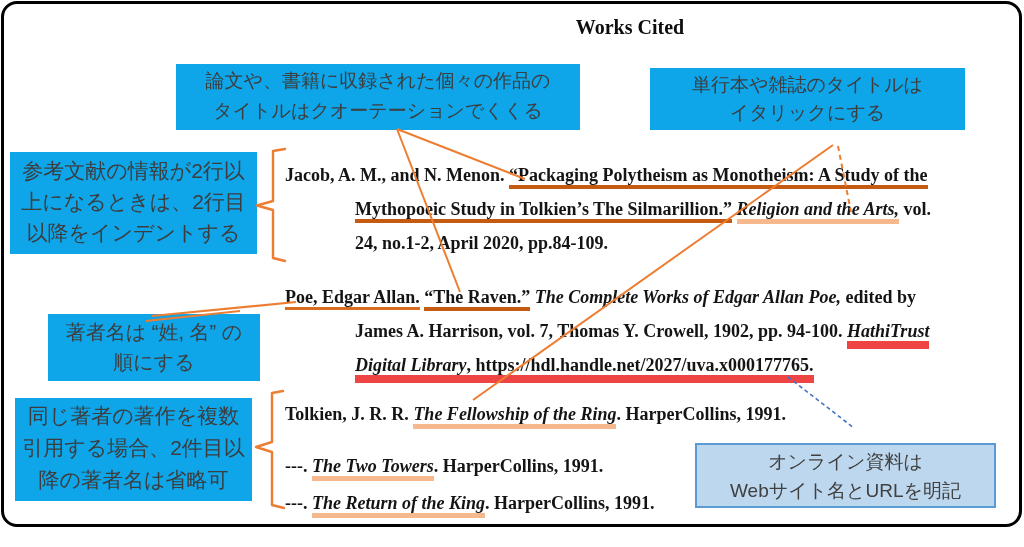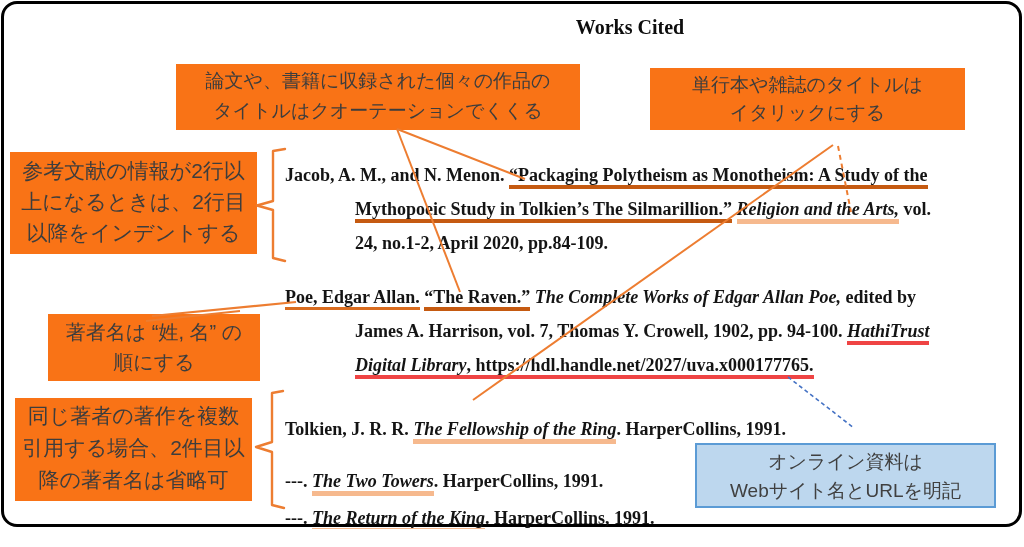--- a/index.html
+++ b/index.html
@@ -6,29 +6,29 @@
   #canvas{position:relative;width:1024px;height:529px;background:#ffffff;overflow:hidden;
           font-family:"Liberation Sans","DejaVu Sans",sans-serif;}
   .frame{position:absolute;left:1px;top:1px;right:2px;bottom:2px;border:3px solid #000;border-radius:16px;}
   .title{position:absolute;left:285px;top:16px;width:690px;text-align:center;
          font-family:"Liberation Serif","DejaVu Serif",serif;font-weight:bold;font-size:20px;color:#0d0d0d;}
   
   .cits{position:absolute;left:285px;top:158px;width:737px;
         font-family:"Liberation Serif","DejaVu Serif",serif;font-weight:600;font-size:18px;color:#141414;}
   .cline{line-height:34px;white-space:nowrap;}
   .ind{padding-left:70px;}
-  .e2{margin-top:20px;}.e3{margin-top:30px;}.e4{margin-top:18px;}.e5{margin-top:3px;}
+  .e2{margin-top:20px;}.e3{margin-top:15px;}.e4{margin-top:18px;}.e5{margin-top:3px;}
   .it{font-style:italic;}
   .ulO{border-bottom:4px solid #C55A11;}
   .ulName{border-bottom:3px solid #D96C1F;text-align:right;}
   .ulPeach{border-bottom:5px solid #F6B98E;}
-  .ulBlue{border-bottom:4px solid #ef4444;}
+  .ulBlue{border-bottom:8px solid #ef4444;}
   
   .co{position:absolute;text-align:center;color:#3d3d3d;z-index:2;}
-  .peach{background:#f97316;}
+  .peach{background:#0ea5e9;}
   .blue{background:#BDD7EE;border:2px solid #5B9BD5;color:#404040;}
   .co div{white-space:nowrap;}
   .c1{left:176px;top:64px;width:404px;height:64px;font-size:19px;line-height:30px;padding-top:2px;}
   .c2{left:650px;top:68px;width:315px;height:59px;font-size:19px;line-height:28px;padding-top:3px;}
   .c3{left:10px;top:152px;width:247px;height:99px;font-size:21px;line-height:31px;padding-top:3px;}
   .c4{left:48px;top:314px;width:212px;height:64px;font-size:20px;line-height:30px;padding-top:3px;}
   .c5{left:15px;top:398px;width:237px;height:101px;font-size:21px;line-height:32px;padding-top:2px;}
   .c6{left:695px;top:427px;width:297px;height:59px;font-size:19px;line-height:29px;padding-top:2px;margin-top:16px;}
   svg.overlay{position:absolute;left:0;top:0;z-index:3;pointer-events:none;}
 </style>

